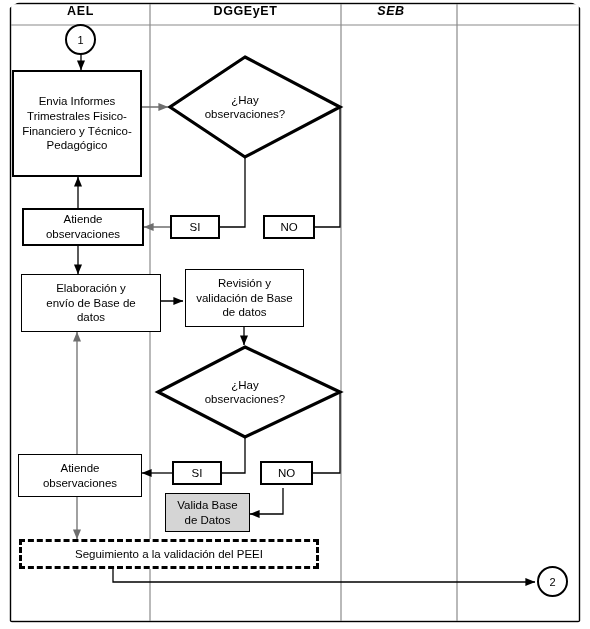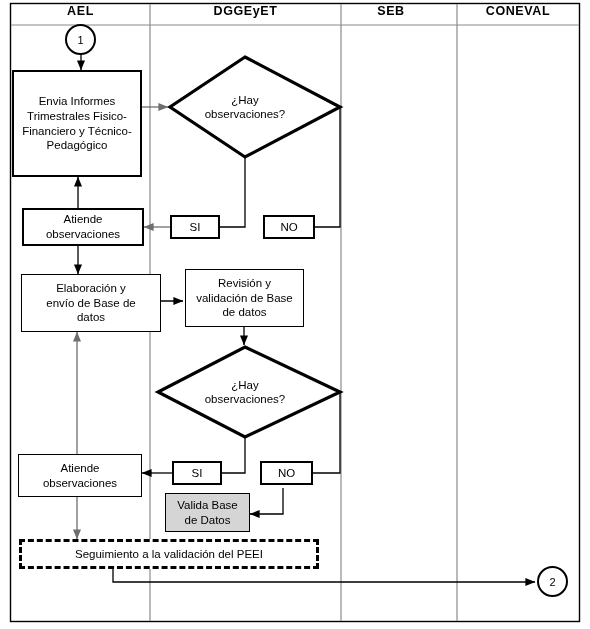--- a/index.html
+++ b/index.html
@@ -9,20 +9,21 @@
   }
   body {
     font-family: "Liberation Sans", sans-serif;
   }
   #canvas {
     position: relative;
     width: 590px;
     height: 629px;
     background: #ffffff;
     overflow: hidden;
+    border-radius: 30px;
   }
   svg.layer {
     position: absolute;
     left: 0;
     top: 0;
     width: 590px;
     height: 629px;
   }
   
   .frame-outline {
@@ -175,25 +176,22 @@
 
     <path class="flow-dark" marker-end="url(#arrDark)" d="M 113,569 L 113,582 L 535,582"></path>
   </svg>
 
   <div class="lane-header" style="left:11px; width:139px;">
     <span>AEL</span>
   </div>
   <div class="lane-header" style="left:150px; width:191px;">
     <span>DGGEyET</span>
   </div>
-  <div class="lane-header" style="left:341px; width:100px;">
+  <div class="lane-header" style="left:341px; width:100px;font-style:italic;">
     <span>SEB</span>
-  </div>
-  <div class="lane-header" style="left:457px; width:122px;">
-    <span>CONEVAL</span>
   </div>
 
   <div class="conn" style="left:65px; top:24px; width:31px; height:31px;">
     <span>1</span>
   </div>
   <div class="conn" style="left:537px; top:566px; width:31px; height:31px;">
     <span>2</span>
   </div>
 
   <div class="node proc" style="left:12px; top:70px; width:130px; height:107px;">

